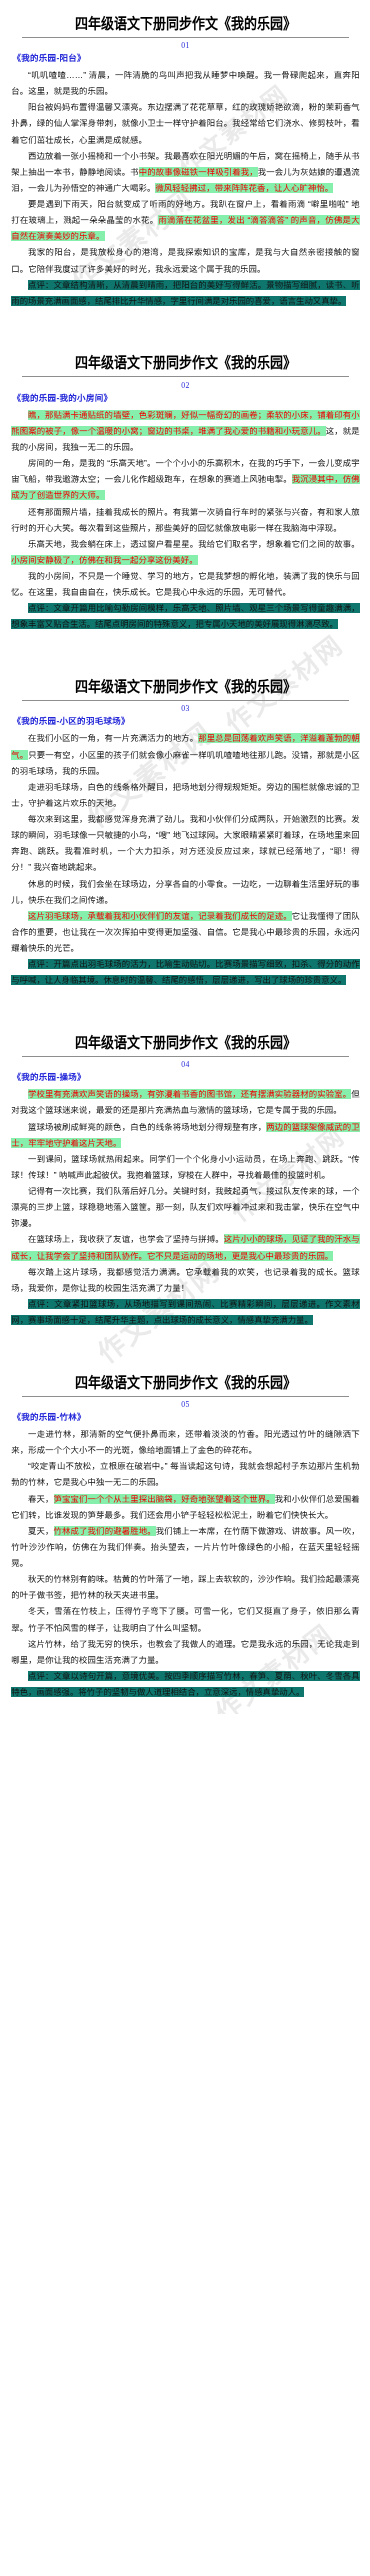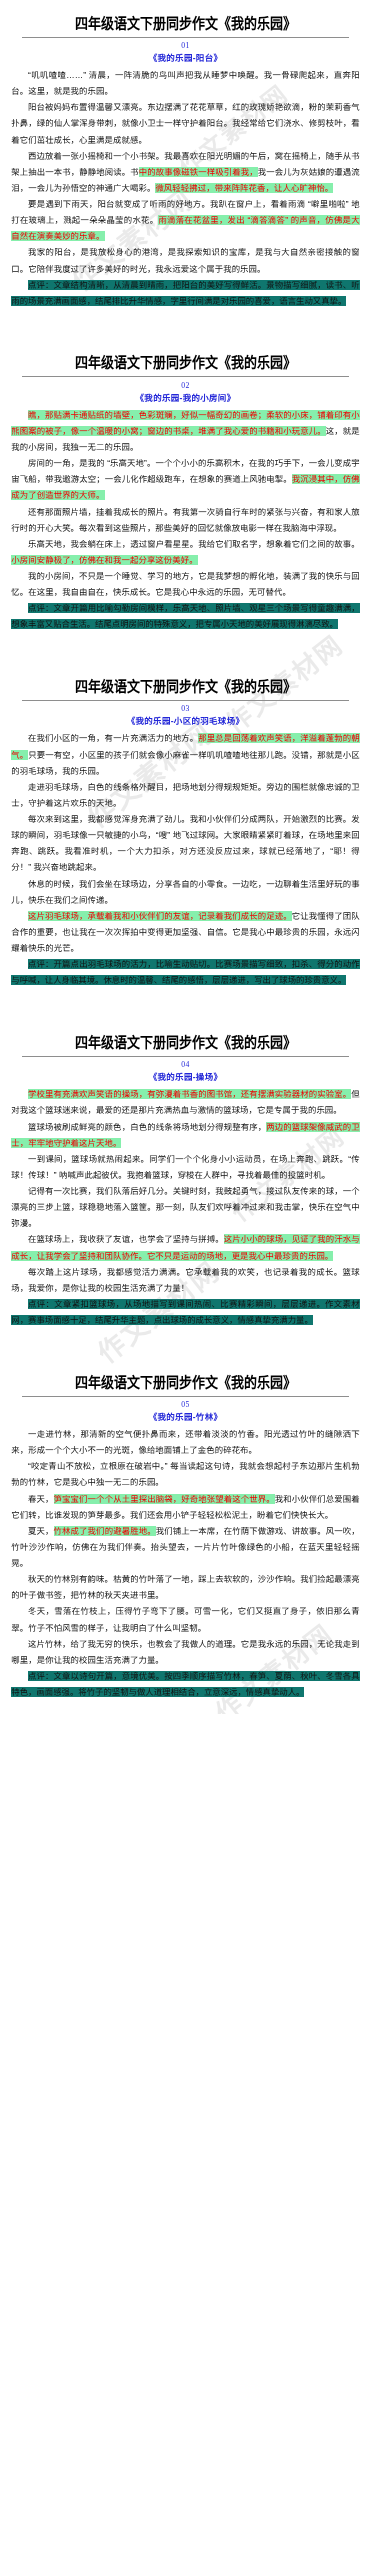--- a/index.html
+++ b/index.html
@@ -75,21 +75,20 @@
     text-align: center;
     color: #2327d8;
     font-size: 7.7px;
     font-weight: 500;
     letter-spacing: 0.5px;
     margin: 1px 0 1px 0;
     font-family: Liberation Serif, serif;
   }
 
   .sub-title {
-    text-align: center;
     color: #2327d8;
     font-size: 8.5px;
     font-weight: bold;
     margin: 0 0 2.1px 0;
     letter-spacing: 0.3px;
   }
 
   
   .body {
     padding: 2.1px 11.3px 0 11.3px;

